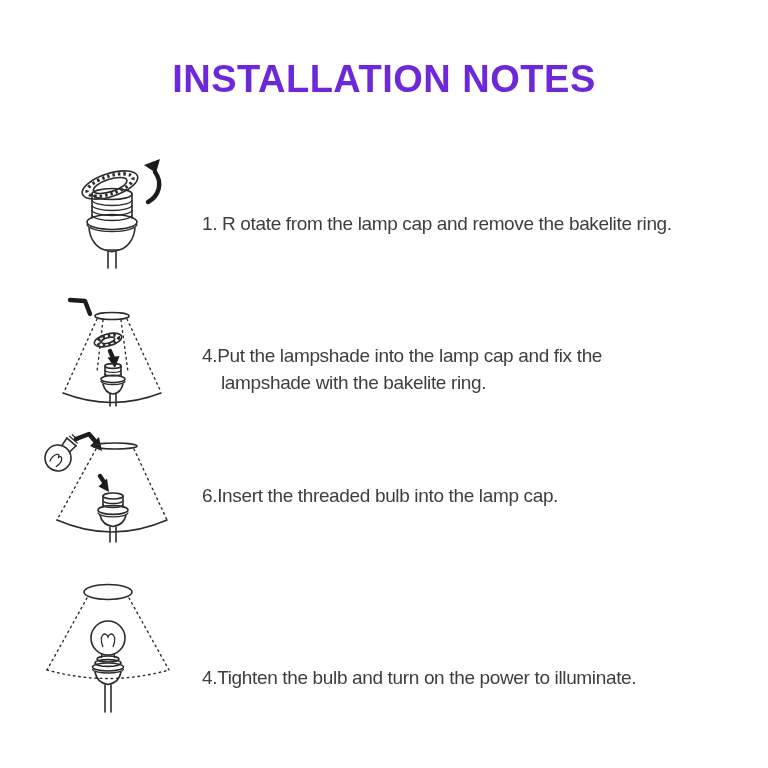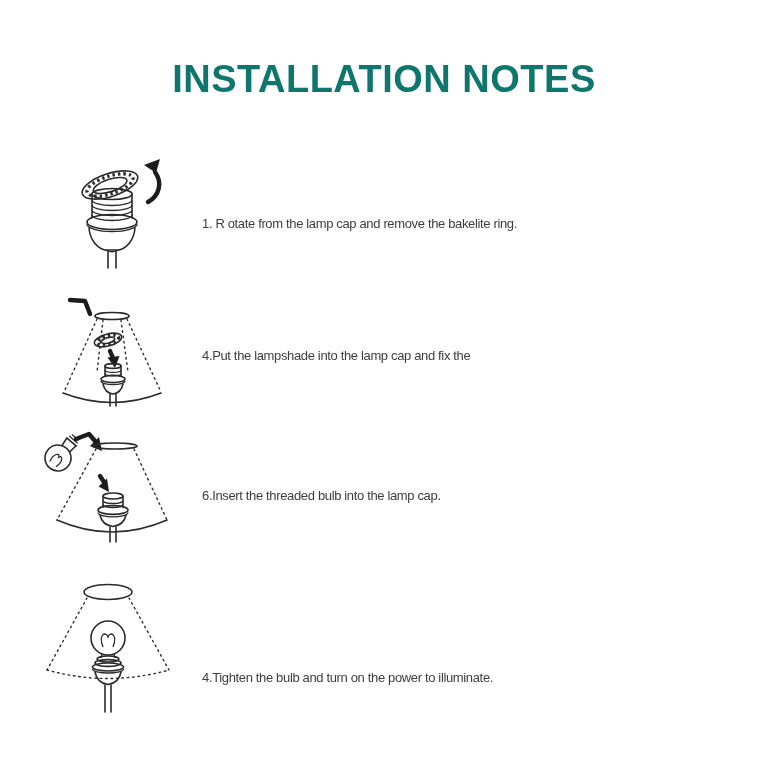--- a/index.html
+++ b/index.html
@@ -14,28 +14,28 @@
   .title {
     position: absolute;
     top: 57px;
     left: 0;
     width: 768px;
     text-align: center;
     font-size: 38px;
     line-height: 44px;
     font-weight: bold;
     letter-spacing: 0.5px;
-    color: #0f766e;
+    color: #6d28d9;
     white-space: nowrap;
   }
   .step-illus { position: absolute; }
   .step-text {
     position: absolute;
     color: #3e3e3e;
-    font-size: 13px;
+    font-size: 19px;
     line-height: 26.5px;
     letter-spacing: -0.35px;
     white-space: nowrap;
   }
   .step-text .line2 { padding-left: 19px; }
   svg .ln   { fill: none; stroke: #2b2b2b; stroke-width: 1.6; stroke-linecap: round; stroke-linejoin: round; }
   svg .thin { fill: none; stroke: #2b2b2b; stroke-width: 1.3; }
   svg .dot  { fill: none; stroke: #2b2b2b; stroke-width: 1.4; stroke-dasharray: 1.6 3.8; stroke-linecap: round; }
   svg .knurl{ fill: none; stroke: #2b2b2b; stroke-width: 3.4; stroke-dasharray: 2.4 3; }
   svg .thick{ fill: none; stroke: #1c1c1c; stroke-width: 4.4; stroke-linecap: round; stroke-linejoin: round; }
@@ -169,20 +169,21 @@
       <line class="ln" x1="71" y1="108" x2="71" y2="135"></line>
     </g>
   </svg>
 
   <div class="step-text" style="left:202px; top:211px;">
     <div>1. R otate from the lamp cap and remove the bakelite ring.</div>
   </div>
 
   <div class="step-text" style="left:202px; top:343px;">
     <div>4.Put the lampshade into the lamp cap and fix the</div>
+    <div class="line2">lampshade with the bakelite ring.</div>
   </div>
 
   <div class="step-text" style="left:202px; top:483px;">
     <div>6.Insert the threaded bulb into the lamp cap.</div>
   </div>
 
   <div class="step-text" style="left:202px; top:629px;margin-top:36px;">
     <div>4.Tighten the bulb and turn on the power to illuminate.</div>
   </div>
 

